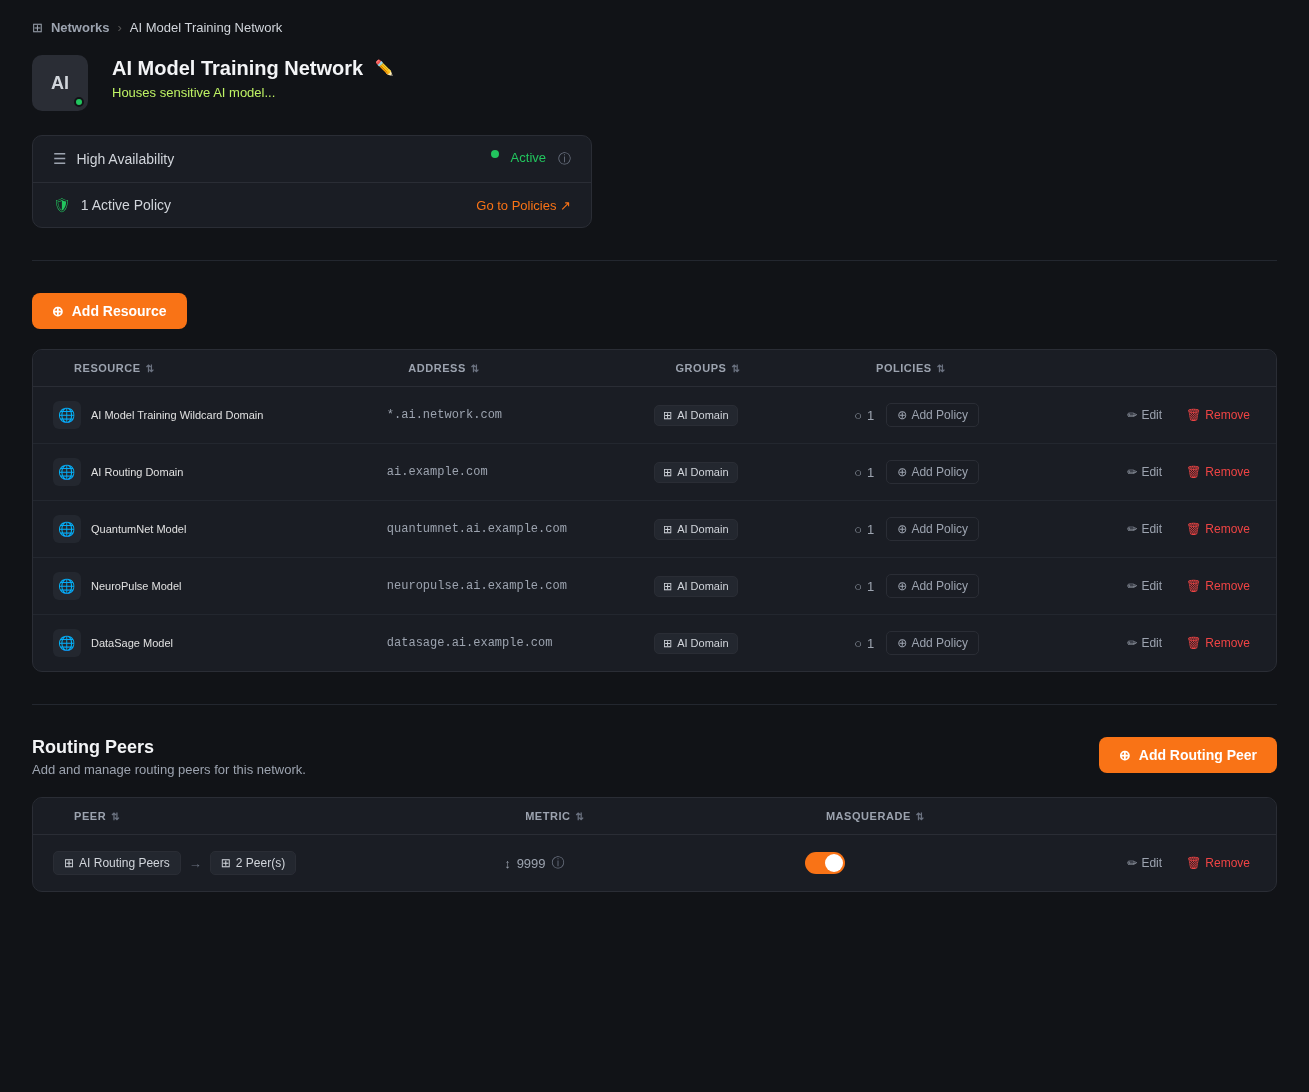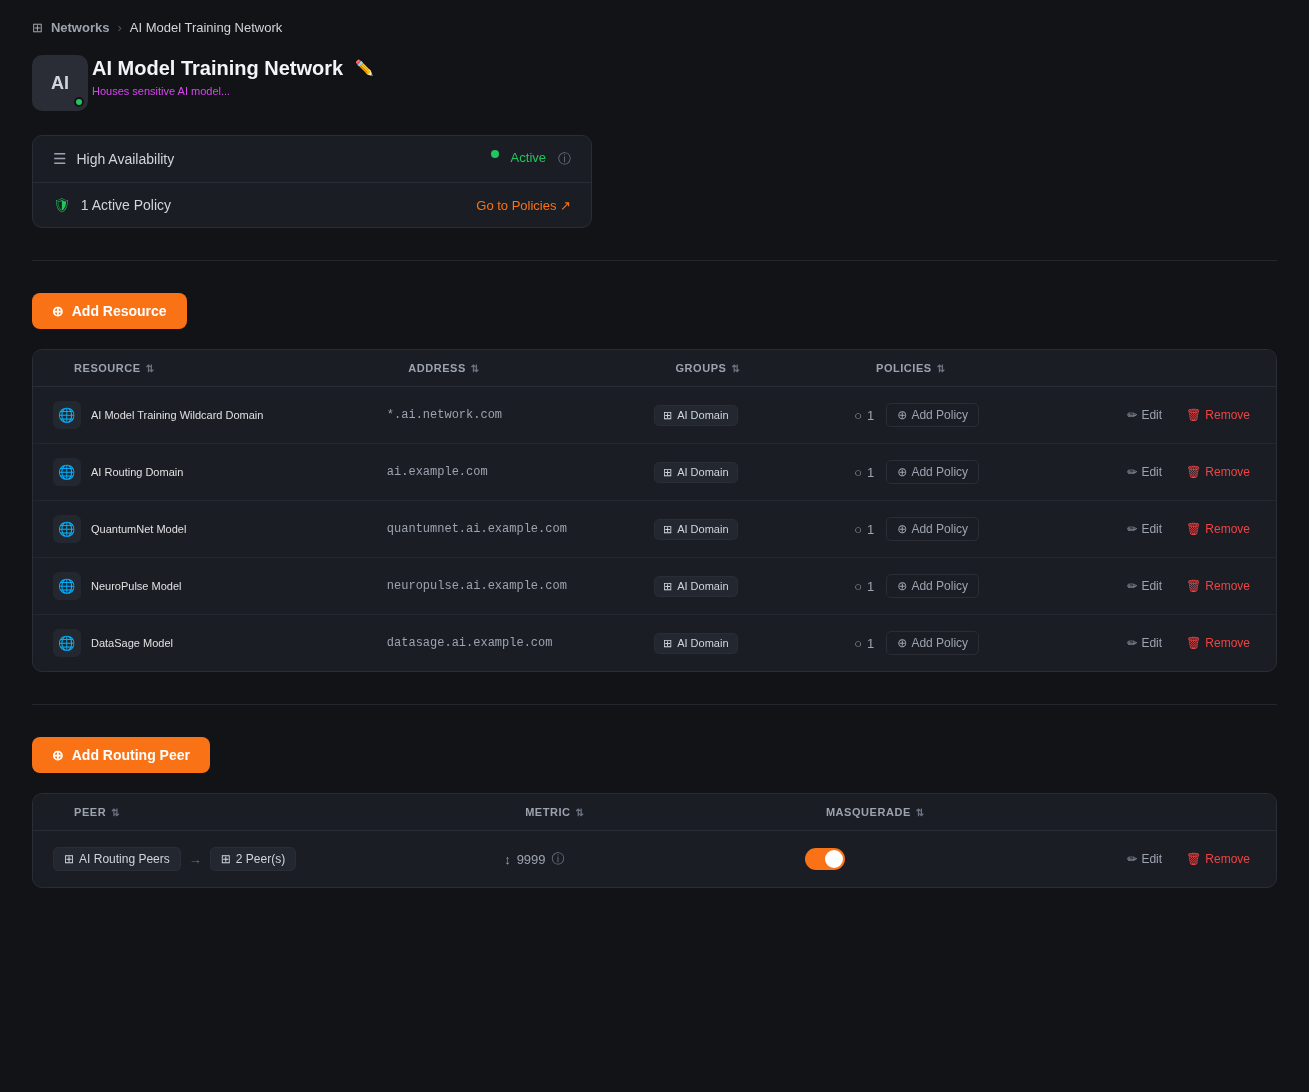--- a/index.html
+++ b/index.html
@@ -26,21 +26,21 @@
     .breadcrumb-separator {
       color: #555;
     }
     .breadcrumb-current {
       color: #d1d5db;
     }
     
     .network-header {
       display: flex;
       align-items: flex-start;
-      gap: 4px;
+      gap: 24px;
       margin-bottom: 24px;
     }
     .network-avatar {
       width: 56px;
       height: 56px;
       background: #2a2d35;
       border-radius: 10px;
       display: flex;
       align-items: center;
       justify-content: center;
@@ -78,22 +78,22 @@
     }
     .edit-icon-btn {
       background: none;
       border: none;
       color: #6b7280;
       cursor: pointer;
       padding: 2px;
       font-size: 15px;
     }
     .network-desc {
-      color: #d946ef;
-      font-size: 11px;
+      color: #bef264;
+      font-size: 13px;
     }
     
     .info-cards {
       background: #1a1d24;
       border: 1px solid #2a2d35;
       border-radius: 10px;
       margin-bottom: 32px;
       max-width: 560px;
     }
     .info-card-row {
@@ -616,20 +616,24 @@
         </div>
       </div>
 
     </div>
   </div>
 
   <hr class="section-divider">
 
   <div class="section">
     <div class="section-header">
+      <div>
+        <div class="section-title">Routing Peers</div>
+        <div class="section-subtitle">Add and manage routing peers for this network.</div>
+      </div>
       <button class="btn-primary">
         <span>⊕</span>
         <span>Add Routing Peer</span>
       </button>
     </div>
 
     <div class="table-container">
       <div class="peers-table-header">
         <div class="table-header-cell">
           <span>PEER</span>

